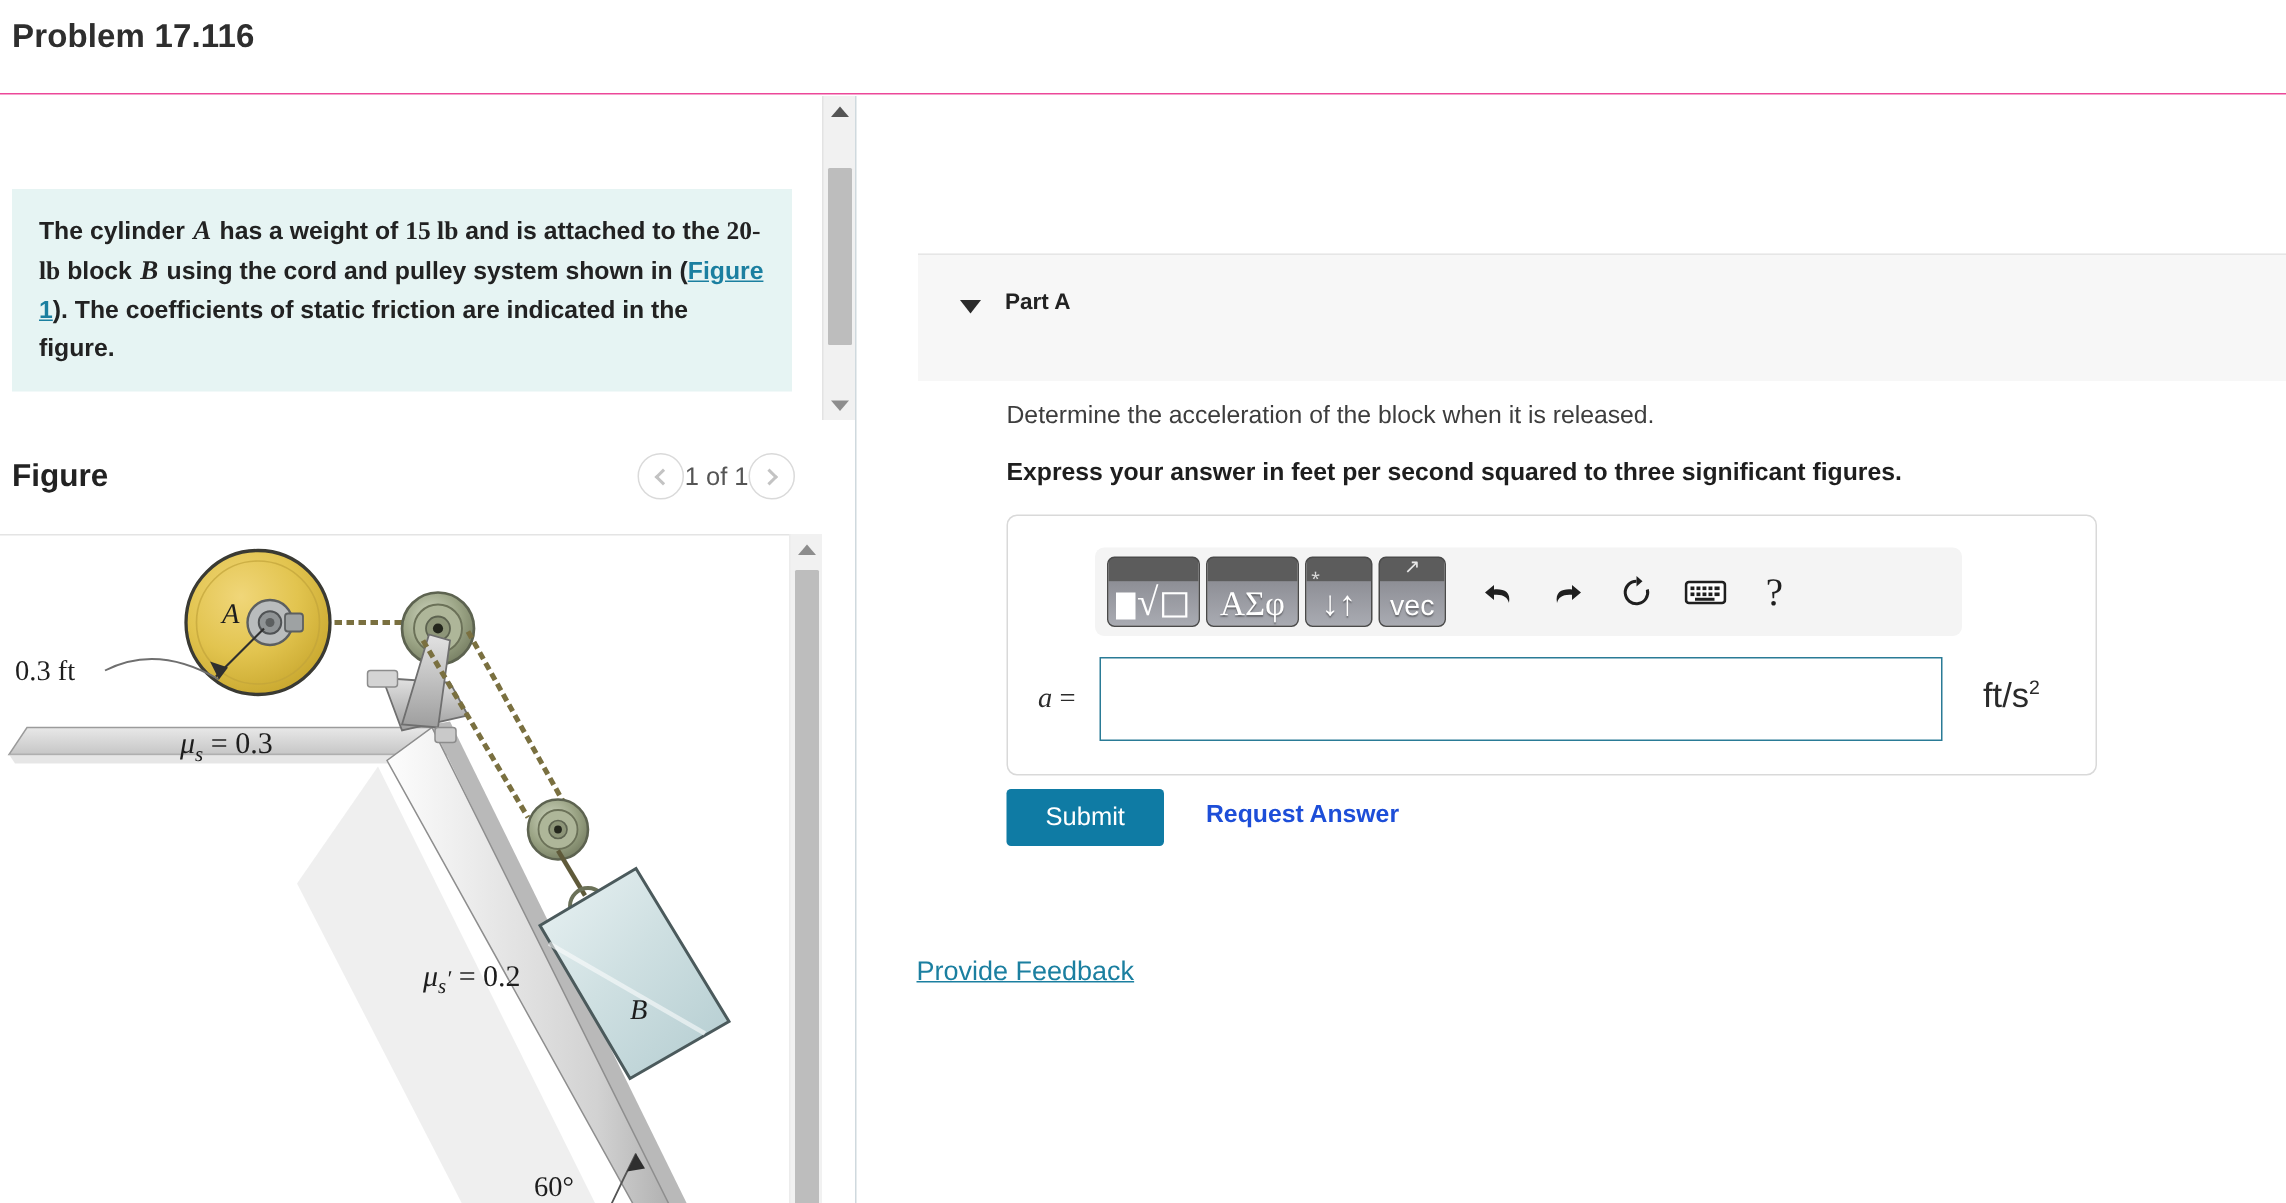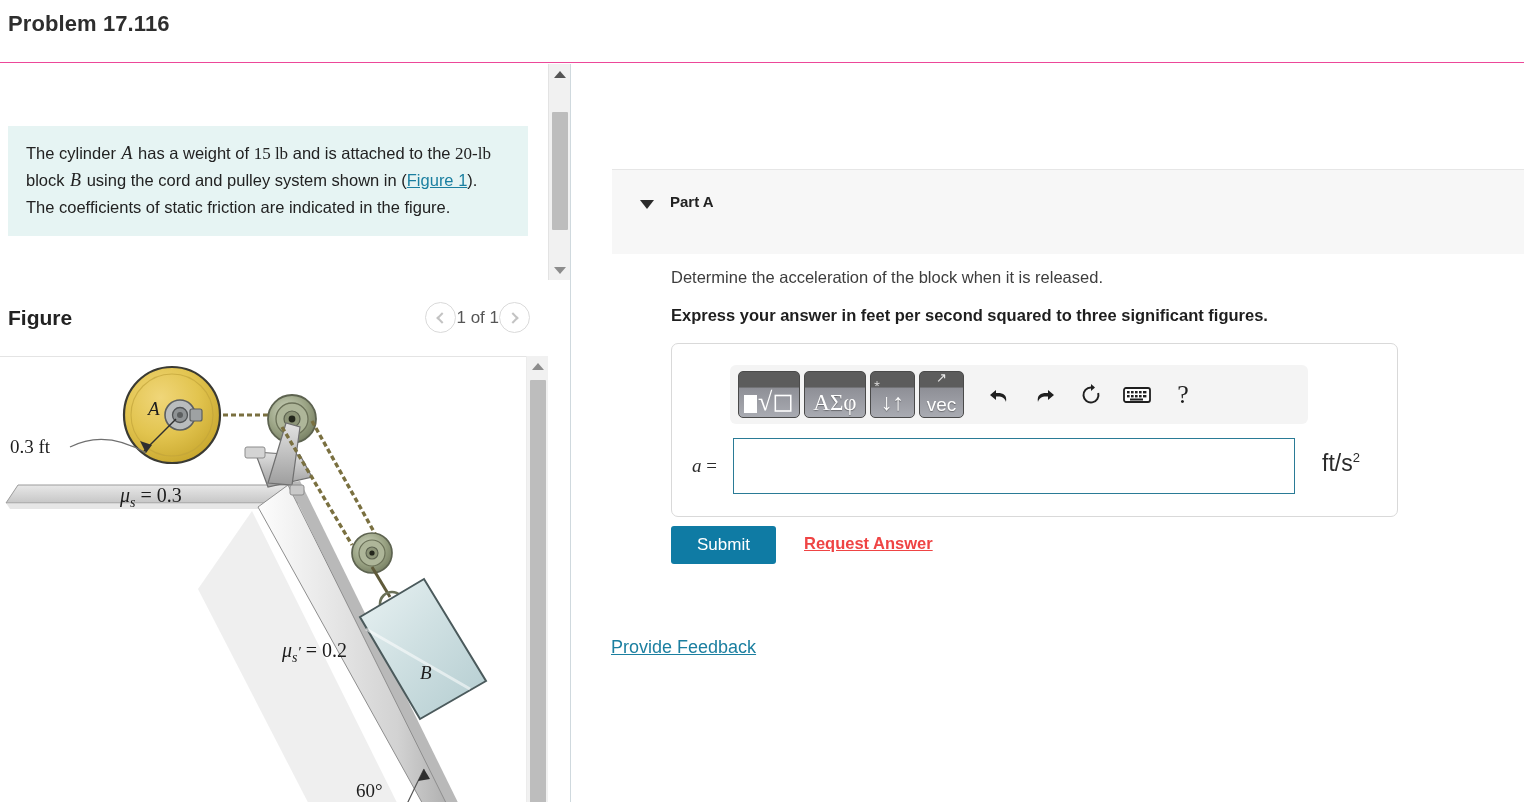--- a/index.html
+++ b/index.html
@@ -25,21 +25,21 @@
   }
 
   
   .left-col {
     position: absolute; left: 0; top: 64px; width: 571px; height: 738px;
     background: #fff; border-right: 1px solid #cfd9de;
   }
 
   .statement-pane {
     position: absolute; left: 0; top: 0; width: 548px; height: 216px;
-    overflow: hidden; background: #fff;
+    overflow: hidden; background: #fff; font-weight: bold;
   }
   .statement-box {
     position: absolute; left: 8px; top: 62px; width: 520px;
     background: #e6f4f3; padding: 14px 18px 16px 18px;
     font-size: 16.5px; line-height: 1.52; color: #222;
   }
   .statement-box .mathvar {
     font-family: "Liberation Serif", serif; font-style: italic;
     font-size: 18px; padding: 0 1px;
   }
@@ -205,22 +205,22 @@
   }
   .units sup { font-size: 13px; }
 
   .submit-btn {
     position: absolute; left: 99px; top: 462px; width: 105px; height: 38px;
     background: #0f7ba4; color: #fff; border: none; border-radius: 3px;
     font-size: 17px; font-family: "Liberation Sans", sans-serif; cursor: pointer;
   }
   .request-link {
     position: absolute; left: 232px; top: 470px;
-    font-size: 16.5px; font-weight: bold; color: #ef4444;
-    text-decoration: underline; cursor: pointer;
+    font-size: 16.5px; font-weight: bold; color: #1d4ed8;
+    cursor: pointer;
   }
   .feedback-link {
     position: absolute; left: 39px; top: 573px;
     font-size: 18px; color: #1b7fa0; text-decoration: underline; cursor: pointer;
   }
 </style>
 </head>
 <body>
 
 <div class="page">

